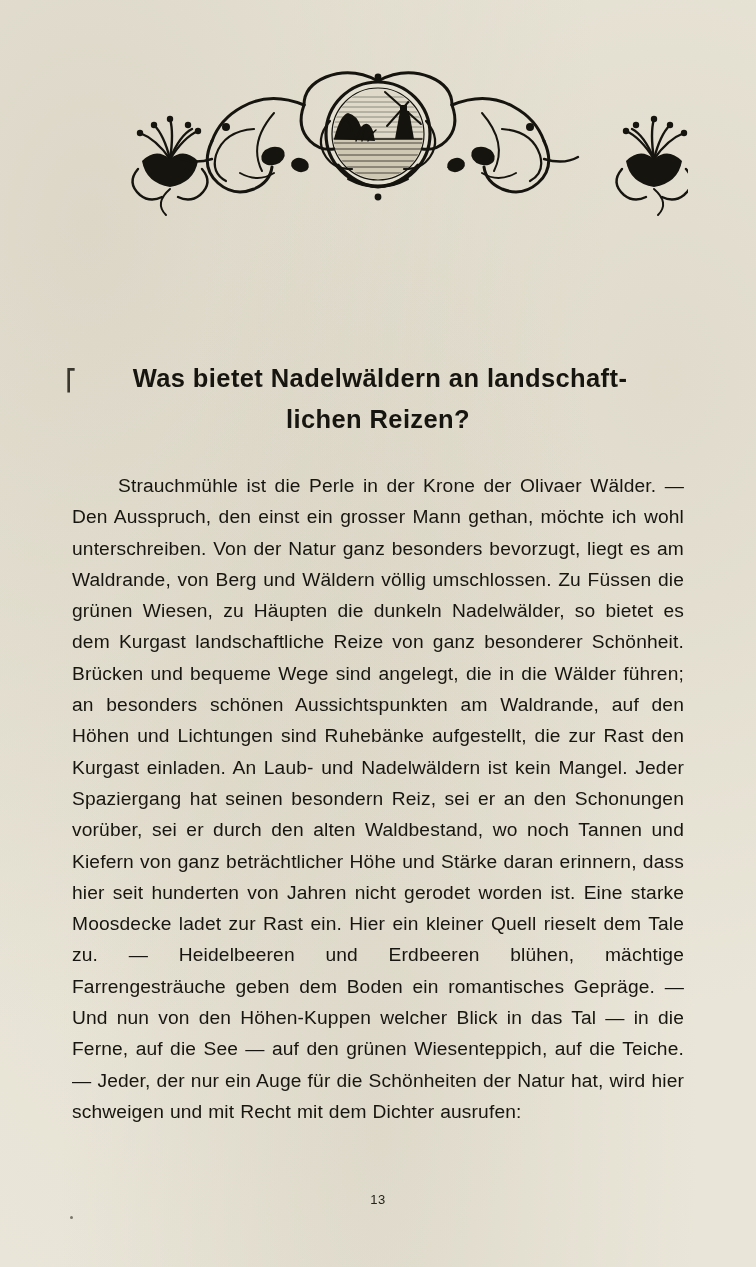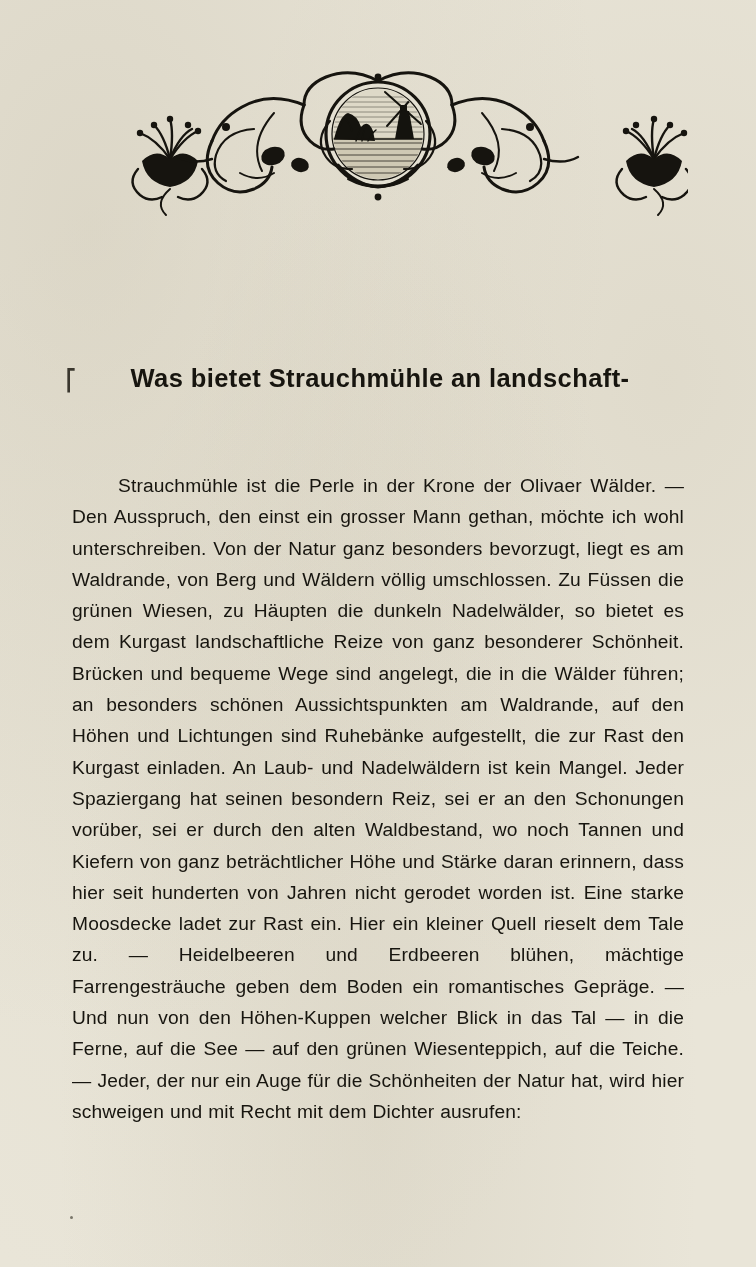--- a/index.html
+++ b/index.html
@@ -243,22 +243,24 @@
 
         <path d="M144 98 q-20 6 -34 -2" stroke-width="2.4"></path>
         <path d="M476 98 q20 6 34 -2" stroke-width="2.4"></path>
       </g>
     </svg>
   </div>
 
   <div class="title-block">
     <div class="title-line first">
       <span class="title-mark">⎡</span>
-      <span>Was bietet Strauchmühle an landschaft-</span>
+      <span>Was bietet Nadelwäldern an landschaft-</span>
     </div>
+    <div class="title-line">lichen Reizen?</div>
   </div>
 
   <div class="body-text">
     <p>Strauchmühle ist die Perle in der Krone der Olivaer Wälder. — Den Ausspruch, den einst ein grosser Mann gethan, möchte ich wohl unterschreiben. Von der Natur ganz besonders bevorzugt, liegt es am Waldrande, von Berg und Wäldern völlig umschlossen. Zu Füssen die grünen Wiesen, zu Häupten die dunkeln Nadelwälder, so bietet es dem Kurgast landschaftliche Reize von ganz besonderer Schönheit. Brücken und bequeme Wege sind angelegt, die in die Wälder führen; an besonders schönen Aussichtspunkten am Waldrande, auf den Höhen und Lichtungen sind Ruhebänke aufgestellt, die zur Rast den Kurgast einladen. An Laub- und Nadelwäldern ist kein Mangel. Jeder Spaziergang hat seinen besondern Reiz, sei er an den Schonungen vorüber, sei er durch den alten Waldbestand, wo noch Tannen und Kiefern von ganz beträchtlicher Höhe und Stärke daran erinnern, dass hier seit hunderten von Jahren nicht gerodet worden ist. Eine starke Moosdecke ladet zur Rast ein. Hier ein kleiner Quell rieselt dem Tale zu. — Heidelbeeren und Erdbeeren blühen, mächtige Farrengesträuche geben dem Boden ein romantisches Gepräge. — Und nun von den Höhen-Kuppen welcher Blick in das Tal — in die Ferne, auf die See — auf den grünen Wiesenteppich, auf die Teiche. — Jeder, der nur ein Auge für die Schönheiten der Natur hat, wird hier schweigen und mit Recht mit dem Dichter ausrufen:</p>
   </div>
 
+  <div class="folio">13</div>
   <div class="speck"></div>
 </div>
 
 </body></html>

